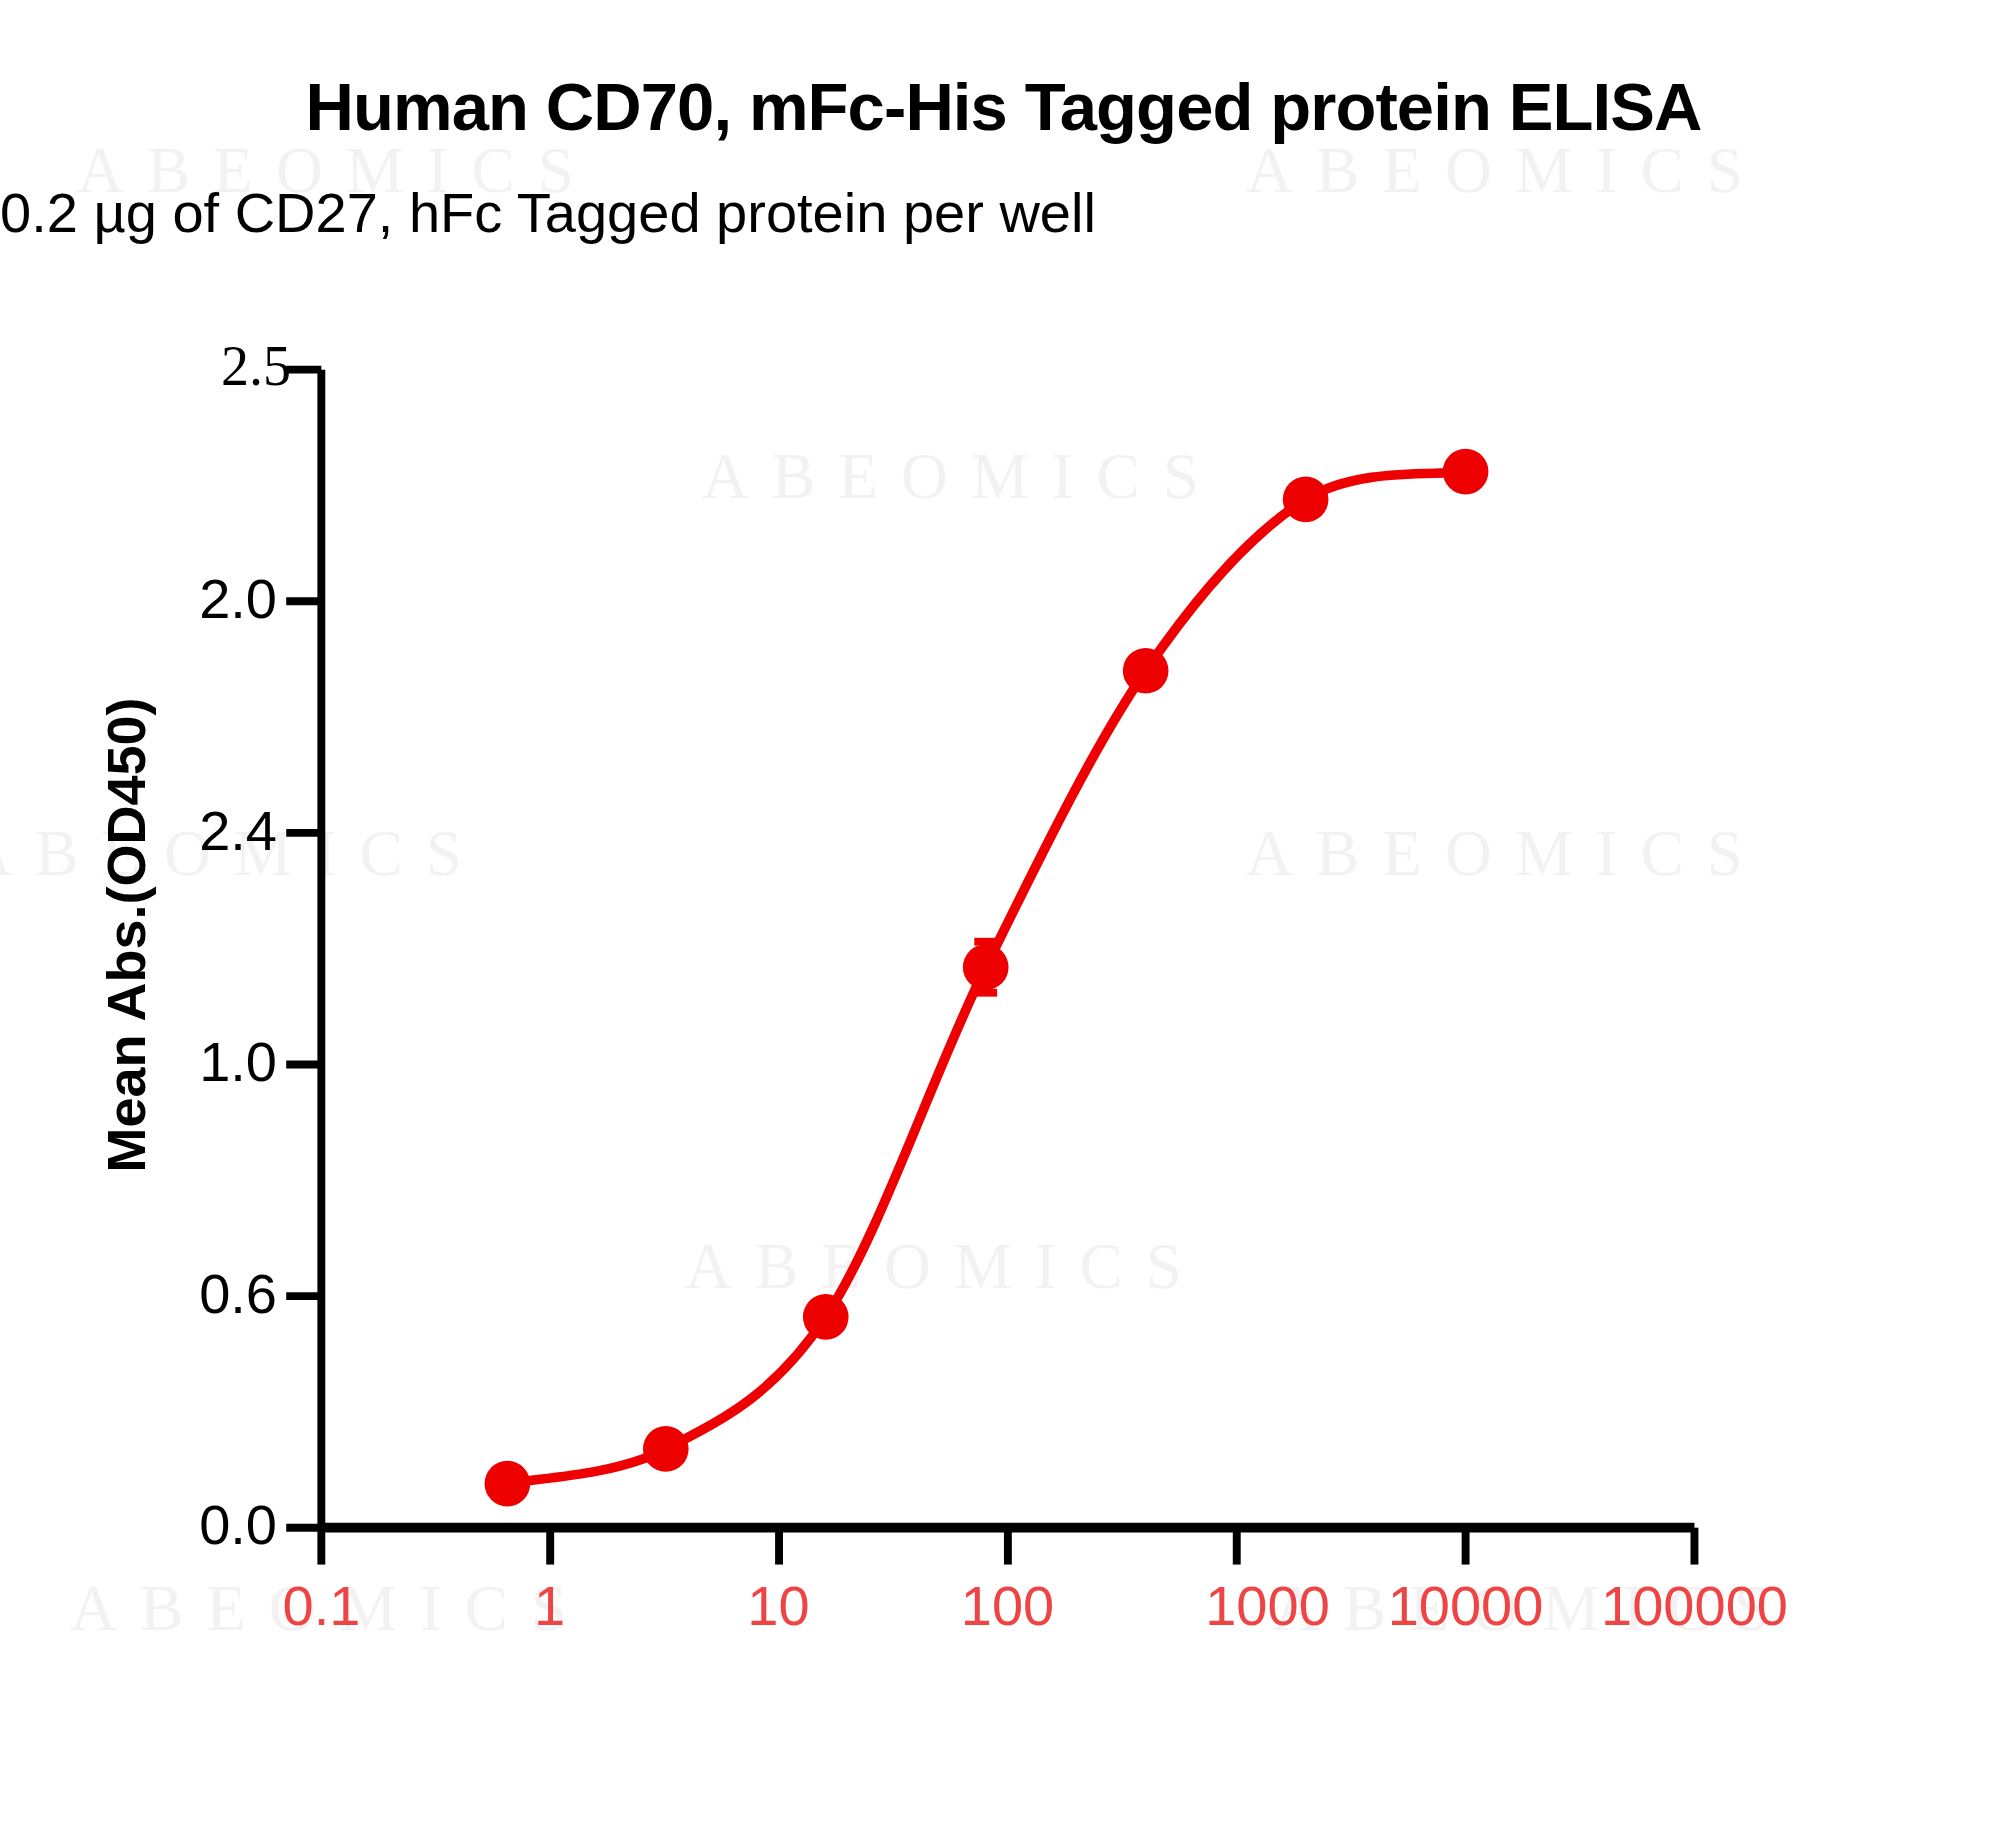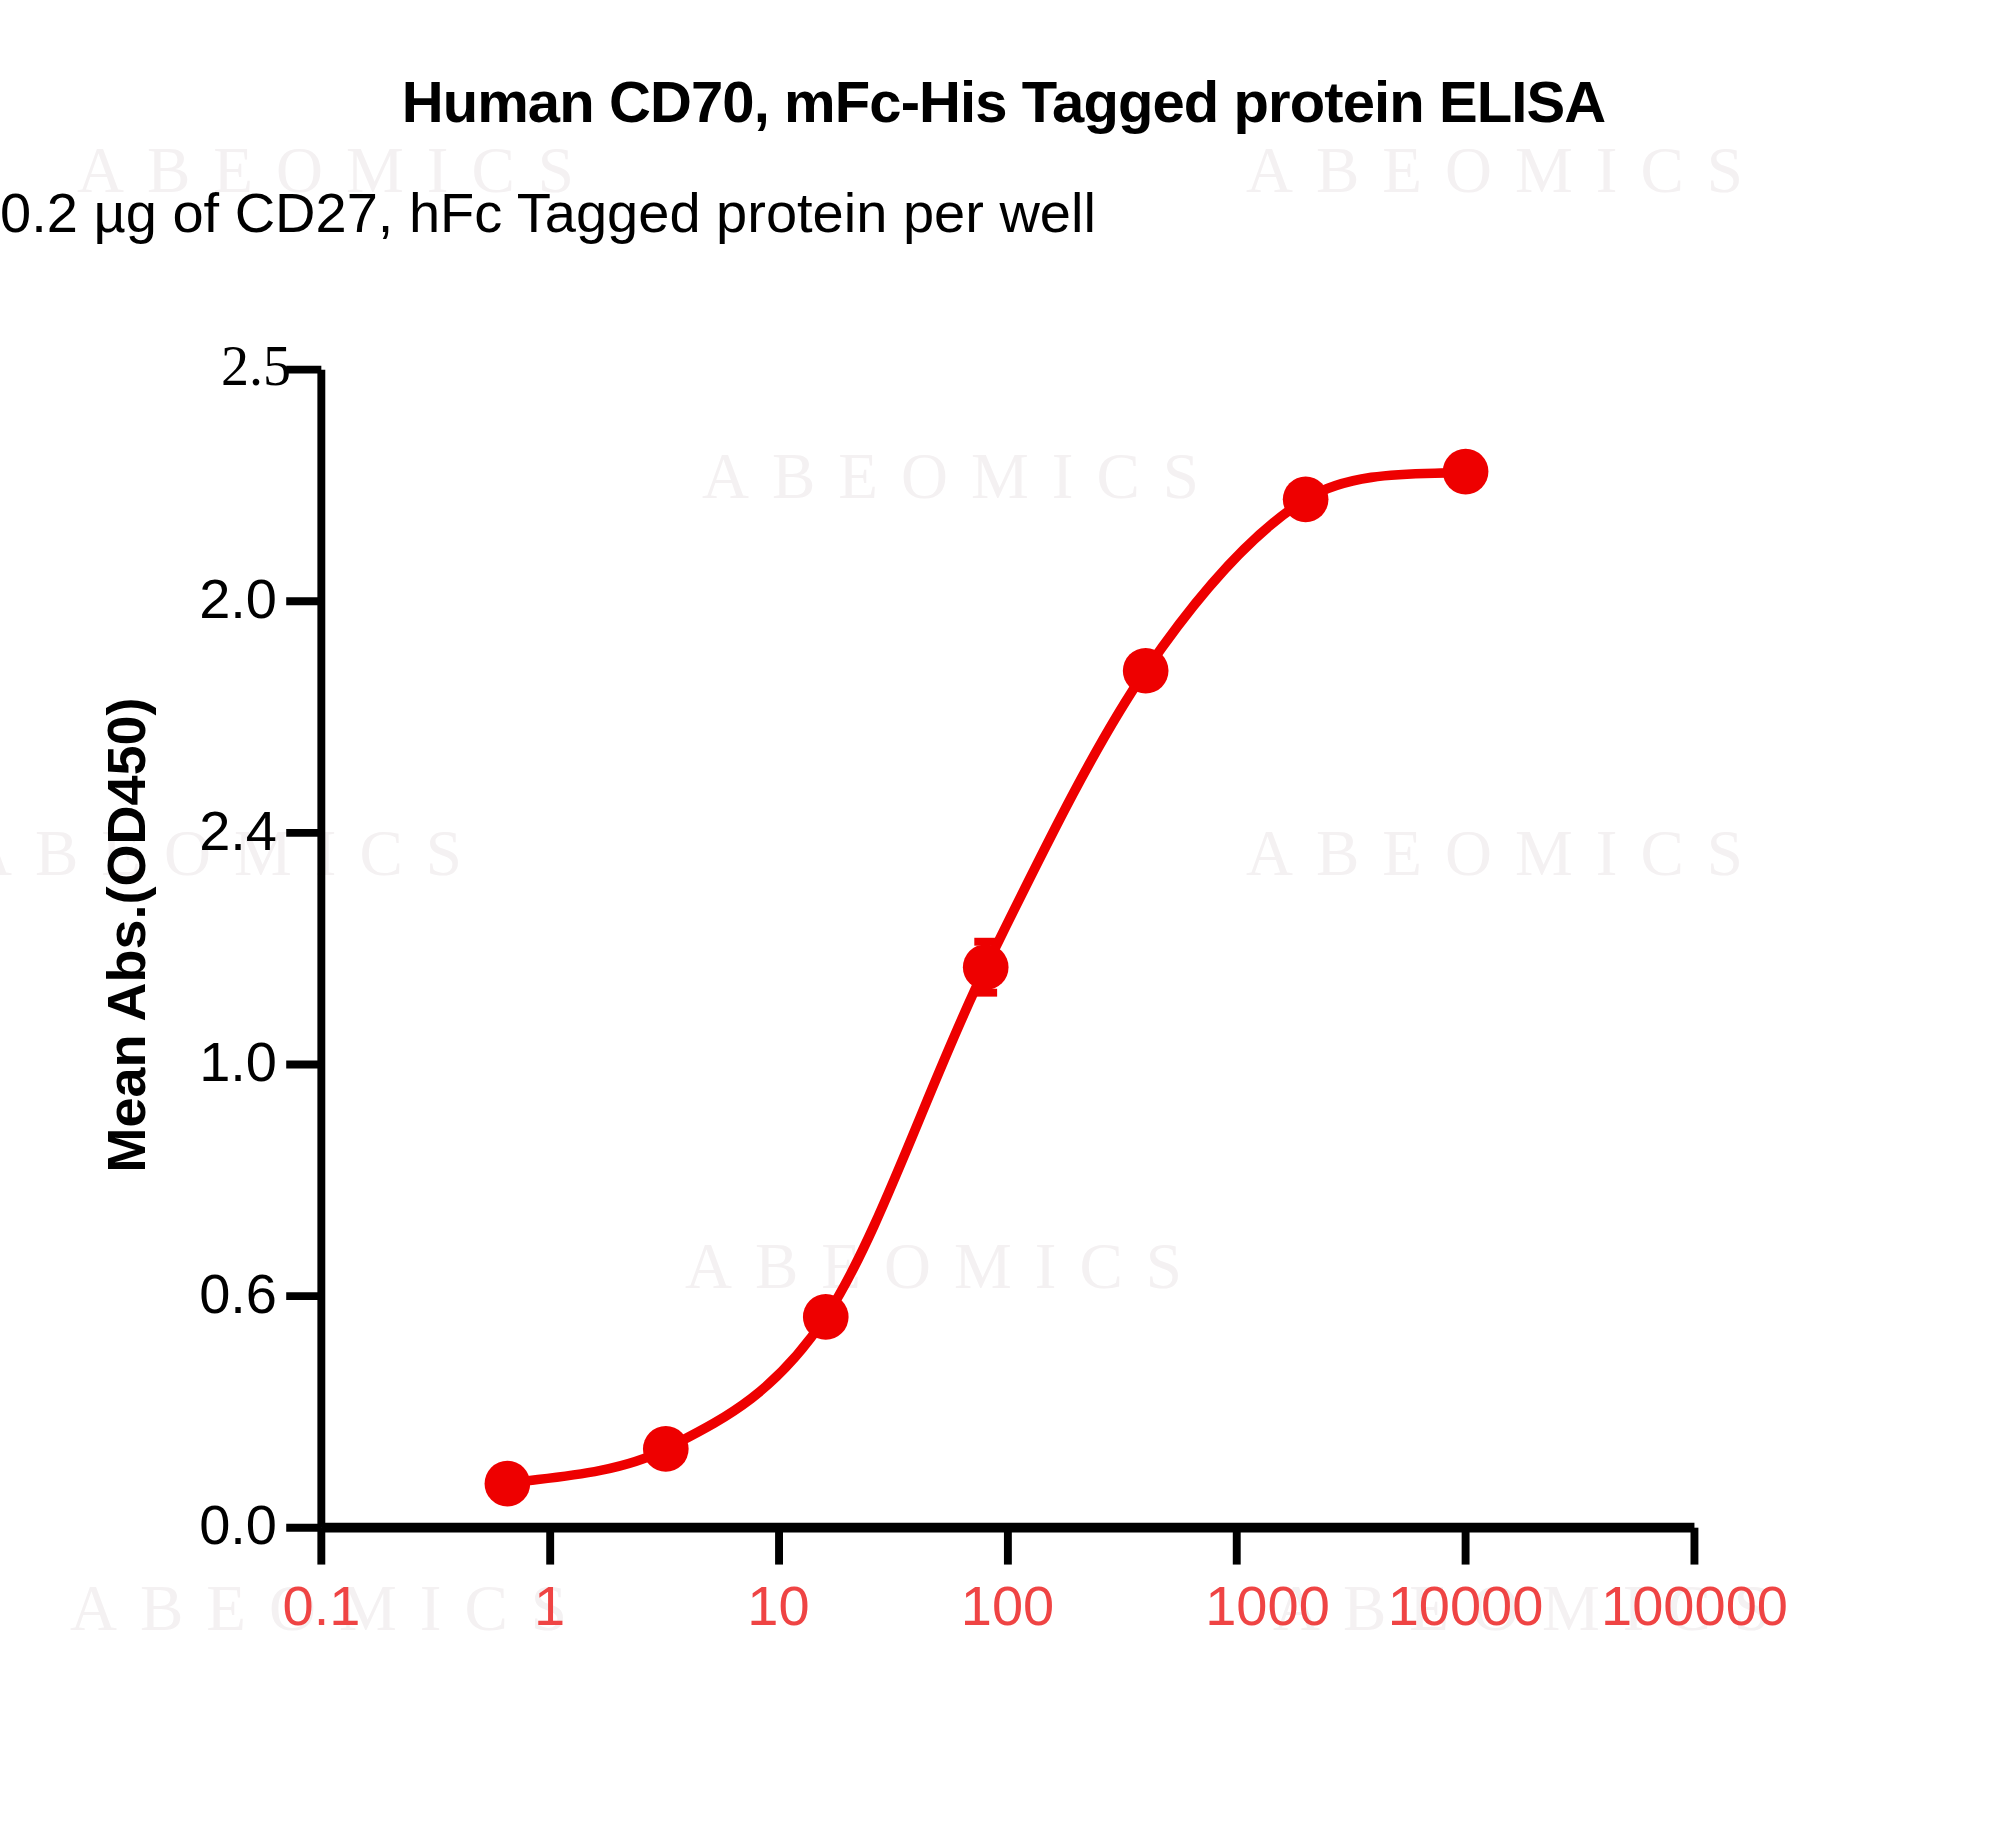--- a/index.html
+++ b/index.html
@@ -21,21 +21,21 @@
     font-size:65px;
     letter-spacing:23px;
     white-space:nowrap;
     font-weight:400;
   }
 
   
   .title{
     position:absolute;left:0;top:68px;width:2007px;
     text-align:center;
-    font-size:58px;
+    font-size:67px;
     font-weight:bold;
     color:#000;
     letter-spacing:-0.9px;
   }
   .subtitle{
     position:absolute;left:0;top:180px;width:2007px;
     text-align:left;
     font-size:56px;
     font-weight:400;
     color:#000;

